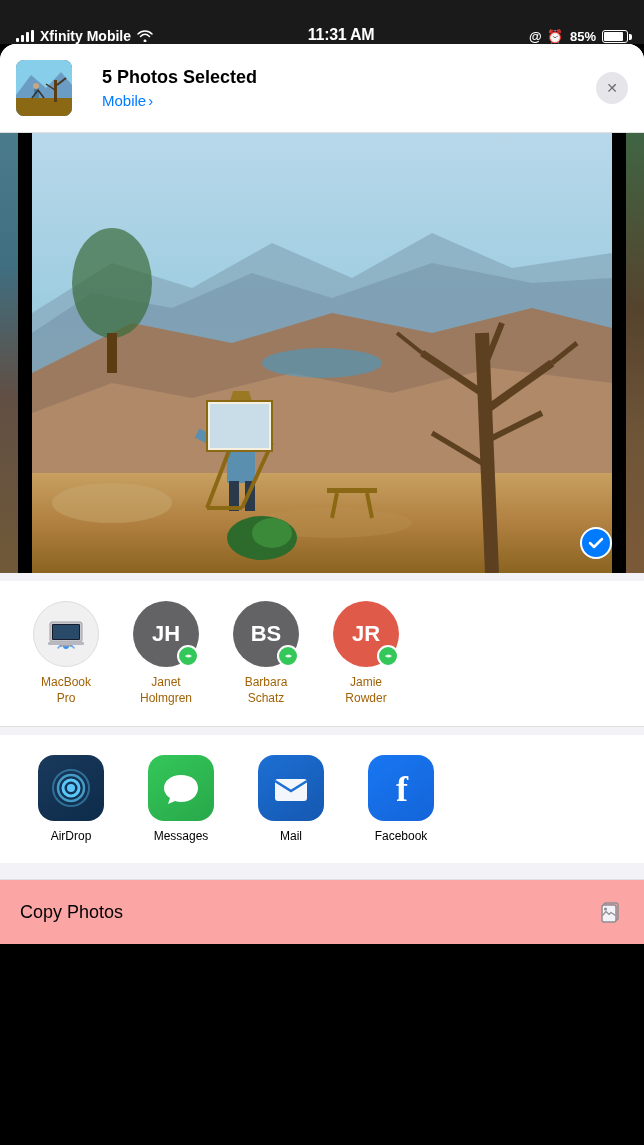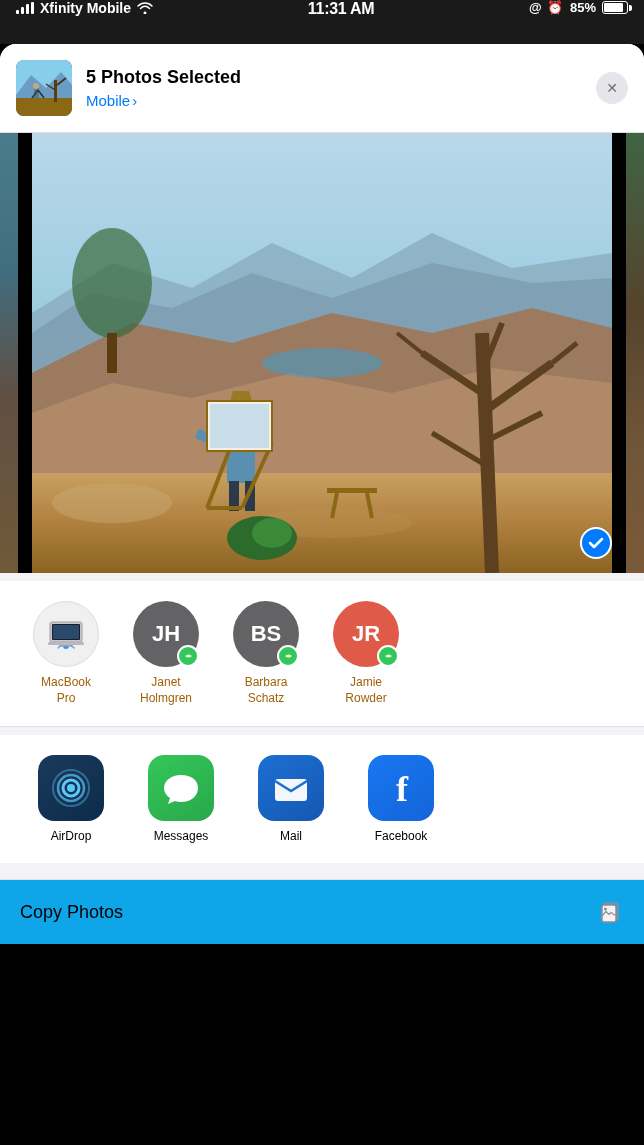--- a/index.html
+++ b/index.html
@@ -11,21 +11,21 @@
       background: #000;
       overflow-x: hidden;
       position: relative;
     }
 
     
     .status-bar {
       background: #1a1a1a;
       height: 44px;
       display: flex;
-      align-items: flex-start;
+      align-items: flex-end;
       justify-content: space-between;
       padding: 0 16px;
       color: #fff;
       font-size: 15px;
       font-weight: 600;
     }
     .status-left {
       display: flex;
       align-items: center;
       gap: 6px;
@@ -88,21 +88,21 @@
       position: relative;
       overflow: hidden;
     }
 
     
     .share-header {
       background: #fff;
       padding: 16px;
       display: flex;
       align-items: center;
-      gap: 14px;
+      gap: 30px;
       border-bottom: 1px solid #e0e0e0;
       position: relative;
     }
     .share-thumbnail {
       width: 56px;
       height: 56px;
       border-radius: 8px;
       overflow: hidden;
       flex-shrink: 0;
       background: linear-gradient(135deg, #5a7fa0 0%, #3a5f80 40%, #8b7355 70%, #a0522d 100%);
@@ -282,21 +282,21 @@
       background: linear-gradient(145deg, #1877f2 0%, #1464d8 100%);
     }
     .app-name {
       font-size: 12px;
       color: #000;
       text-align: center;
     }
 
     
     .copy-row {
-      background: #0ea5e9;
+      background: #fca5a5;
       padding: 18px 20px;
       display: flex;
       align-items: center;
       justify-content: space-between;
       border-top: 1px solid #e0e0e0;
       cursor: pointer;
       margin-top: 8px;
     }
     .copy-label {
       font-size: 18px;

